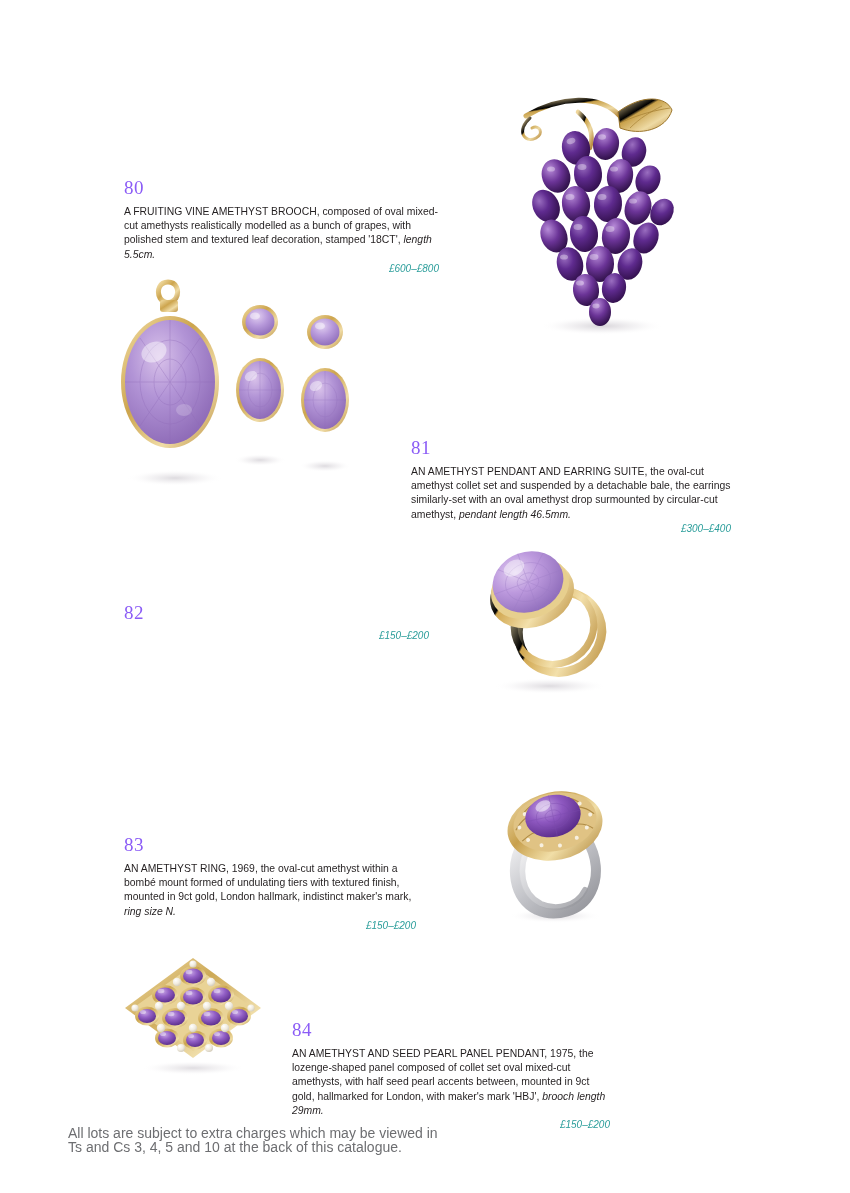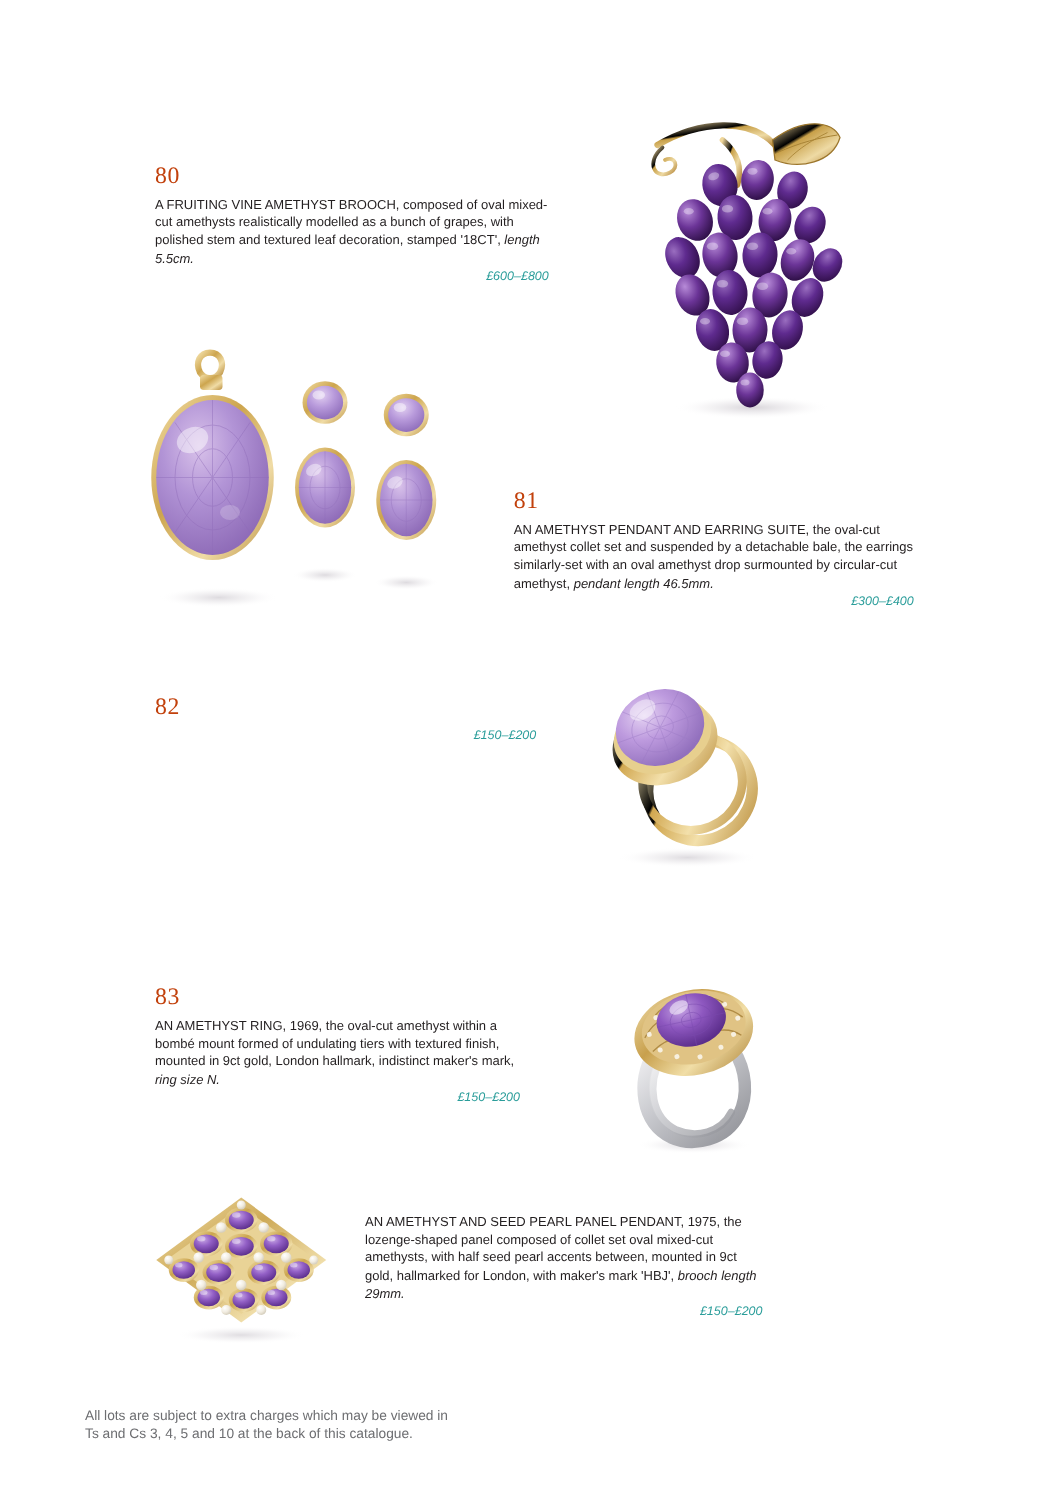--- a/index.html
+++ b/index.html
@@ -19,24 +19,25 @@
     position: relative;
     width: 850px;
     height: 1193px;
   }
 
   
   .lot { position: absolute; }
   .lot-number {
     font-family: "Liberation Serif", serif;
     font-size: 19px;
-    color: #c2410c;
+    color: #8b5cf6;
     letter-spacing: 0.5px;
     margin-bottom: 6px;
     font-weight: normal;
+    margin-top: 47px;
   }
   .lot-desc {
     font-size: 10.4px;
     line-height: 14.2px;
     color: #231f20;
     text-align: left;
   }
   .lot-desc .t { font-weight: normal; }
   .lot-desc .i { font-style: italic; }
   .estimate {
@@ -46,21 +47,21 @@
     text-align: right;
     margin-top: 1px;
   }
 
   
   .footer {
     position: absolute;
     left: 68px;
     top: 1126px;
     width: 420px;
-    font-size: 11px;
+    font-size: 14px;
     line-height: 14px;
     color: #6d6e71;
   }
 
   
   .plate { position: absolute; }
 
   
   #plate80 { left: 490px; top: 88px; width: 220px; height: 250px; }
 
@@ -98,20 +99,21 @@
     <div class="estimate">£150–£200</div>
   </div>
 
   <div class="lot" style="left:124px; top:787px; width:292px;">
     <div class="lot-number">83</div>
     <div class="lot-desc"><span class="t">AN AMETHYST RING, 1969,</span><span class="t"> the oval-cut amethyst within a bombé mount formed of undulating tiers with textured finish, mounted in 9ct gold, London hallmark, indistinct maker's mark,</span> <span class="i">ring size N.</span></div>
     <div class="estimate">£150–£200</div>
   </div>
 
   <div class="lot" style="left:292px; top:972px; width:318px;">
+    <div class="lot-number">84</div>
     <div class="lot-desc"><span class="t">AN AMETHYST AND SEED PEARL PANEL PENDANT, 1975,</span><span class="t"> the lozenge-shaped panel composed of collet set oval mixed-cut amethysts, with half seed pearl accents between, mounted in 9ct gold, hallmarked for London, with maker's mark 'HBJ',</span> <span class="i">brooch length 29mm.</span></div>
     <div class="estimate">£150–£200</div>
   </div>
 
   <div class="plate" id="plate80">
     <svg width="220" height="250" viewBox="0 0 220 250" xmlns="http://www.w3.org/2000/svg">
       <defs>
         <radialGradient id="gv1" cx="35%" cy="28%" r="75%">
           <stop offset="0%" stop-color="#9a6ec0"></stop>
           <stop offset="45%" stop-color="#5f2b8f"></stop>

